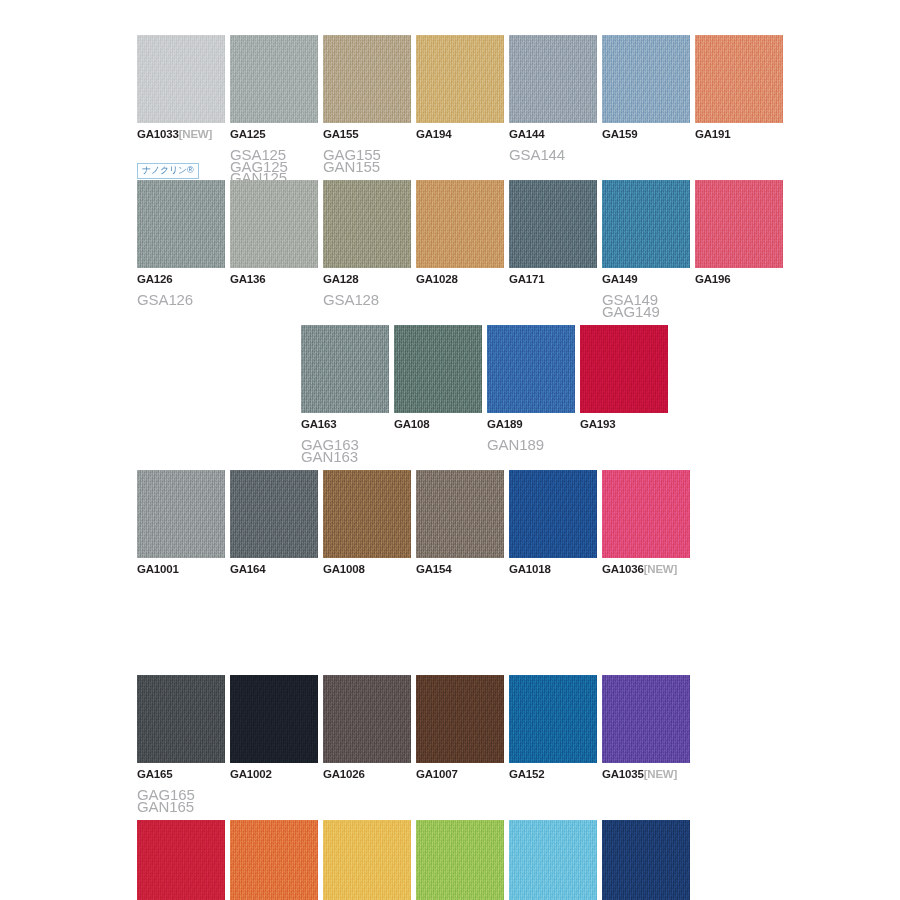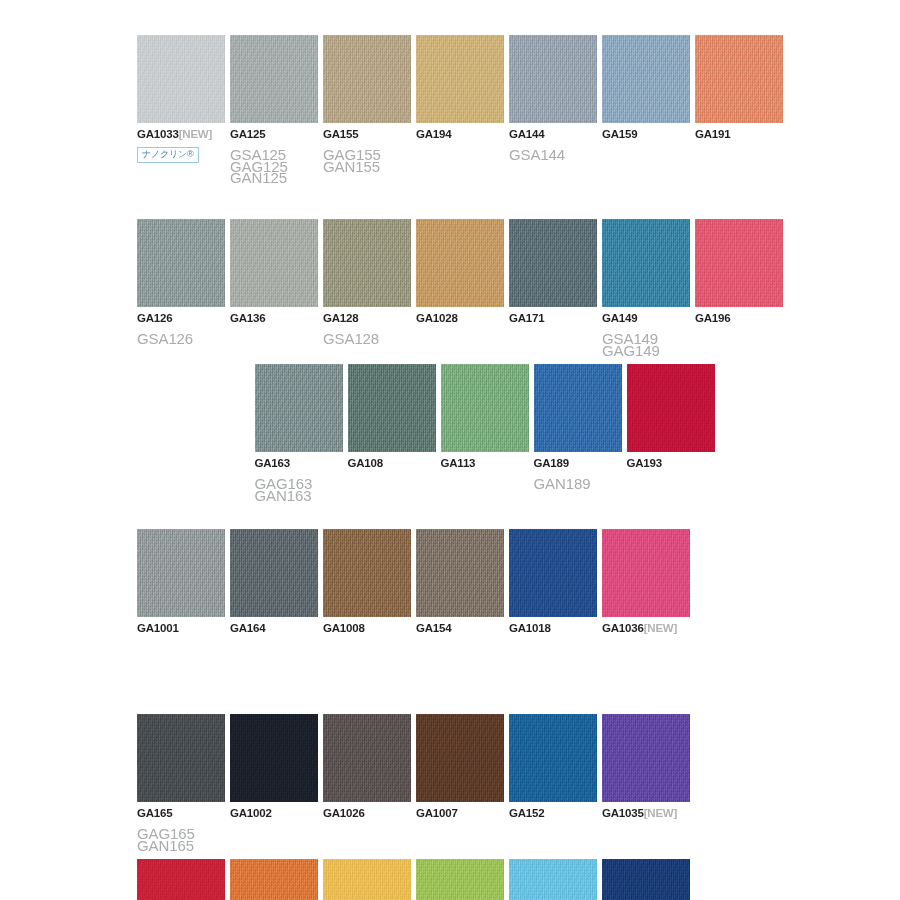--- a/index.html
+++ b/index.html
@@ -92,37 +92,37 @@
   .subcodes {
     margin-top: 8px;
     font-size: 15px;
     line-height: 11.5px;
     letter-spacing: -0.1px;
     color: #a9abad;
     white-space: nowrap;
   }
   .badge {
     display: inline-block;
-    margin-top: 6px;
+    margin-top: 22px;
     padding: 1px 4px 2px 4px;
     border: 1px solid #9dc8e2;
     color: #4a86b8;
     font-size: 9px;
     line-height: 11px;
     letter-spacing: -0.2px;
     background: #fbfdff;
     white-space: nowrap;
   }
 </style>
 </head>
 <body>
 
 <div id="page">
   <div class="grid">
-      <div class="swatch-row" style="height: 184px;">
+      <div class="swatch-row" style="height: 145px;">
         <div class="swatch-cell"><div class="tile" style="background-color: rgb(201, 204, 206);">
             <div class="grain"></div>
             <div class="grain2"></div>
           </div><div class="code-line"><span>GA1033</span><span class="code-new">[NEW]</span></div><div class="badge">ナノクリン®</div></div>
         <div class="swatch-cell">
           <div class="tile" style="background-color: rgb(163, 173, 171);">
             <div class="grain"></div>
             <div class="grain2"></div>
           </div>
           <div class="code-line"><span>GA125</span></div>
@@ -251,46 +251,39 @@
           </div>
         </div>
         <div class="swatch-cell">
           <div class="tile" style="background-color: rgb(95, 118, 112);">
             <div class="grain"></div>
             <div class="grain2"></div>
           </div>
           <div class="code-line"><span>GA108</span></div>
         </div>
         <div class="swatch-cell">
-          <div class="tile" style="background-color: rgb(123, 169, 127);">
-            <div class="grain"></div>
-            <div class="grain2"></div>
-          </div>
-          <div class="code-line"><span>GA113</span></div>
-        </div>
-        <div class="swatch-cell">
           <div class="tile" style="background-color: rgb(53, 104, 168);">
             <div class="grain"></div>
             <div class="grain2"></div>
           </div>
           <div class="code-line"><span>GA189</span></div>
           <div class="subcodes">
             <div>GAN189</div>
           </div>
         </div>
         <div class="swatch-cell">
           <div class="tile" style="background-color: rgb(195, 18, 59);">
             <div class="grain"></div>
             <div class="grain2"></div>
           </div>
           <div class="code-line"><span>GA193</span></div>
         </div>
       </div>
       <div style="height: 0px;"></div>
-      <div class="swatch-row" style="height: 145px; align-items: center;">
+      <div class="swatch-row" style="height: 145px;">
         <div class="swatch-cell">
           <div class="tile" style="background-color: rgb(147, 153, 154);">
             <div class="grain"></div>
             <div class="grain2"></div>
           </div>
           <div class="code-line"><span>GA1001</span></div>
         </div>
         <div class="swatch-cell">
           <div class="tile" style="background-color: rgb(94, 103, 108);">
             <div class="grain"></div>

